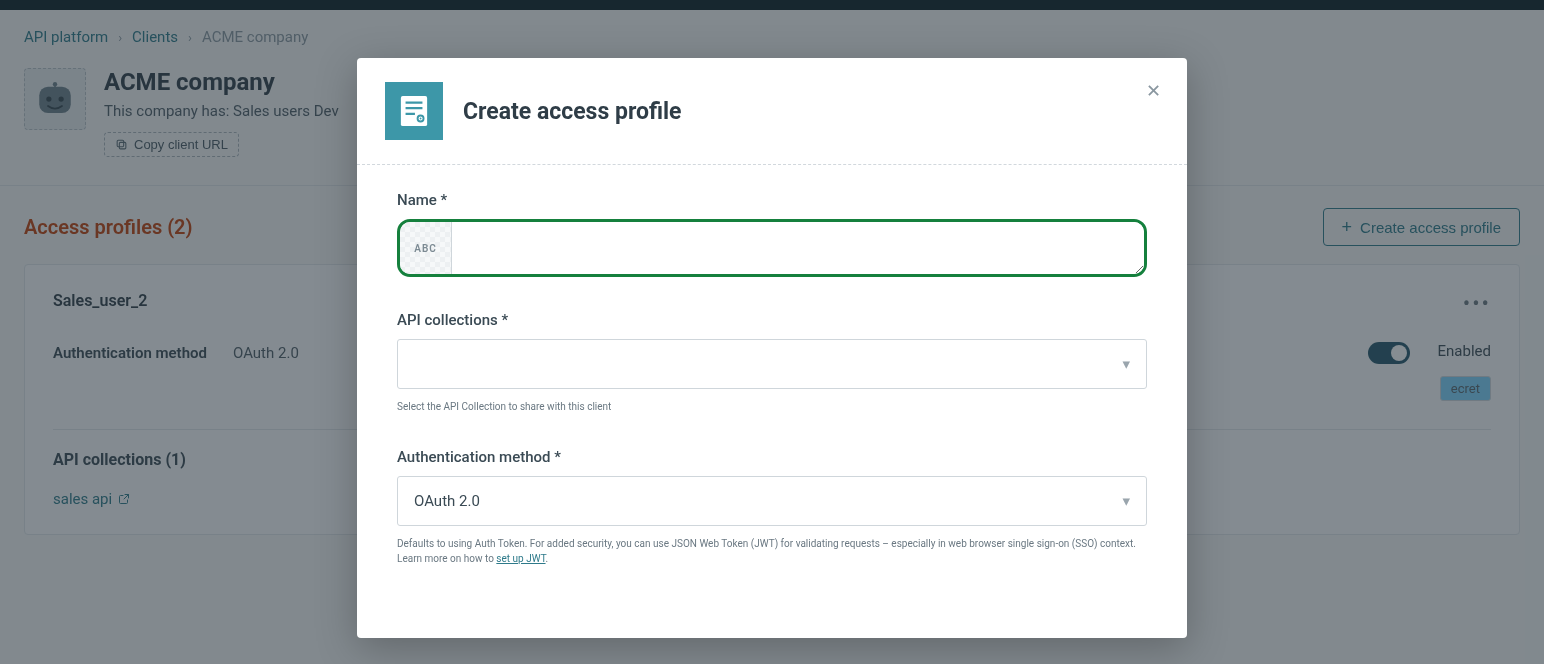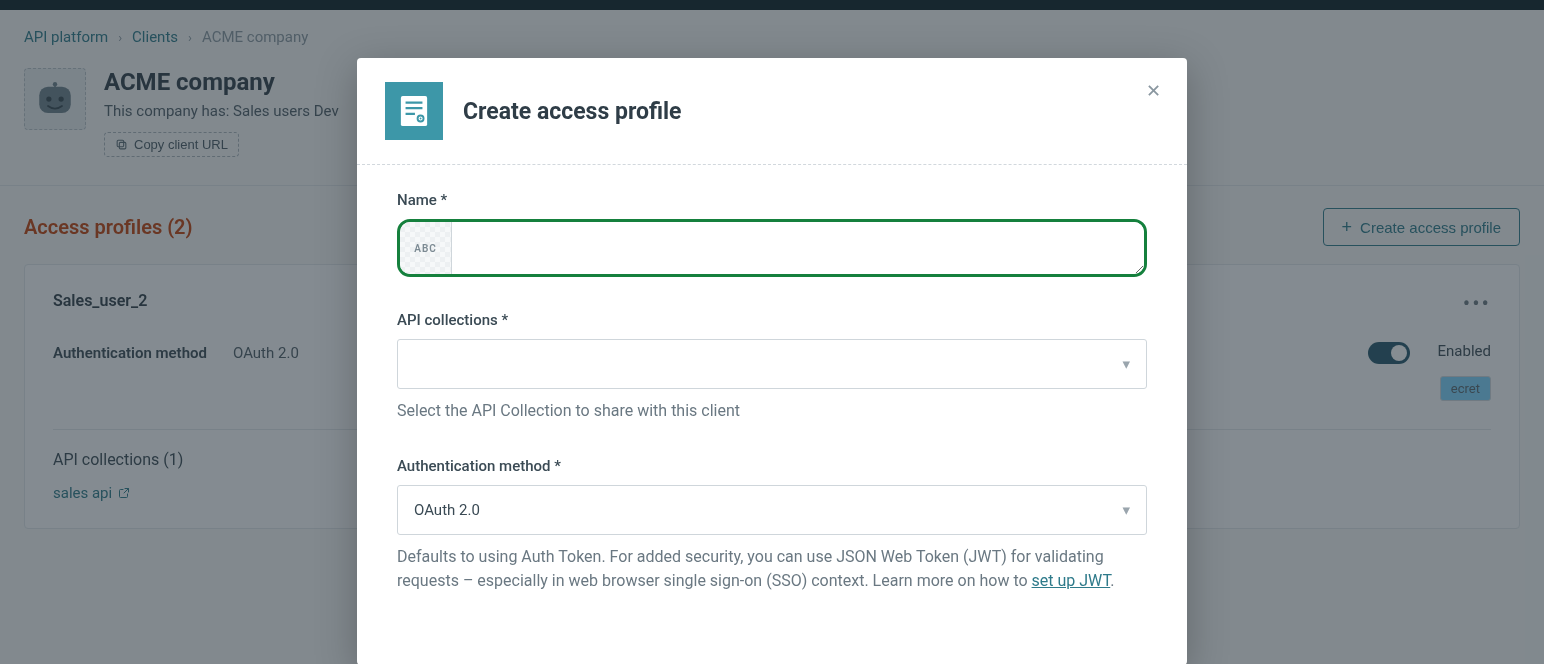--- a/index.html
+++ b/index.html
@@ -162,21 +162,21 @@
     color: #57666f;
     border-radius: 3px;
     background: #7dd3fc;
   }
 
   .inner-divider {
     border-top: 1px solid #e0e4e8;
     margin: 28px 0 20px 0;
   }
   .api-coll-title {
-    font-size: 16px; font-weight: 400; color: #3a4a54; margin-bottom: 14px;
+    font-size: 16px; font-weight: 700; color: #3a4a54; margin-bottom: 20px;
   }
   .api-link {
     display: inline-flex; align-items: center; gap: 6px;
     color: #2e7a8a;
     font-size: 15px;
     cursor: pointer;
   }
   .ext-icon { width: 12px; height: 12px; }
 
   
@@ -284,21 +284,21 @@
     padding: 0 16px;
     cursor: pointer;
     font-size: 15px;
     color: #3a4a54;
   }
   .select-caret {
     color: #9aa5ad;
   }
 
   .helper {
-    font-size: 16px;
+    font-size: 10px;
     color: #6a7882;
     margin-top: 10px;
     line-height: 1.5;
   }
   .helper a { color: #2e7a8a; text-decoration: underline; cursor: pointer; }
 
 </style>
 </head>
 <body>
 

